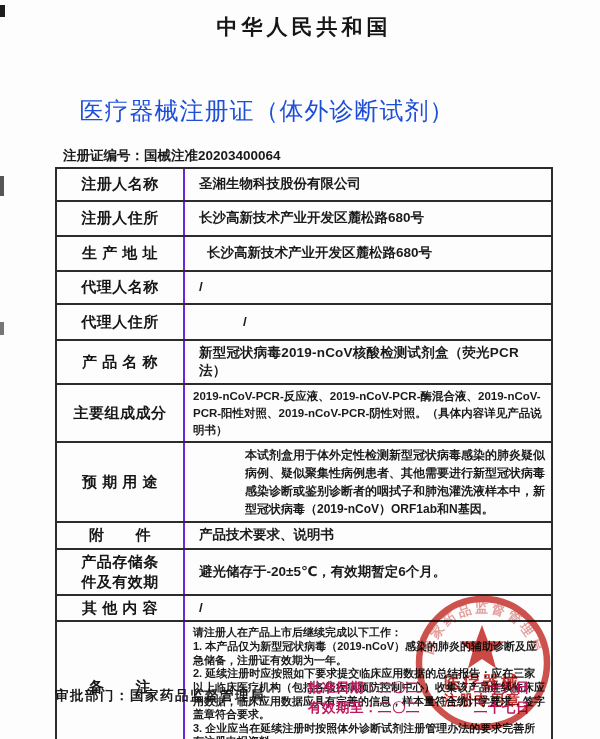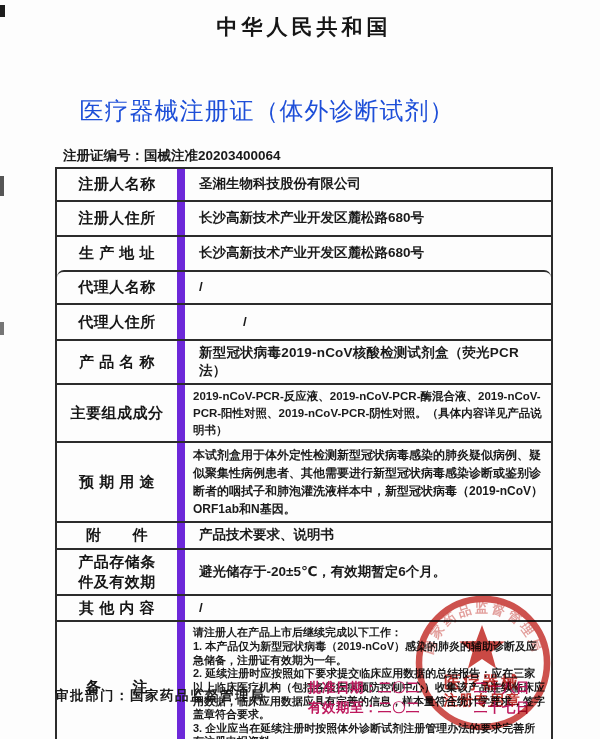--- a/index.html
+++ b/index.html
@@ -17,39 +17,39 @@
   .regline{top:147px;left:55px;font-size:13.5px;font-weight:700;color:#191919;margin-left:8px;}
 
   .doc-table{
     top:167px;left:55px;width:498px;
     border:2px solid #2c2c2c;background:transparent;
     box-sizing:border-box;
   }
   .t-row{display:flex;border-top:2px solid #2c2c2c;align-items:stretch;}
   .t-row:first-child{border-top:none;}
   .t-label{
-    width:128px;min-width:128px;border-right:8px solid #6d28d9;
+    width:128px;min-width:128px;border-right:2px solid #6d28d9;
     display:flex;align-items:center;justify-content:center;
     font-size:15px;font-weight:700;letter-spacing:.5px;color:#161616;
     text-align:center;box-sizing:border-box;padding:2px 4px;
   }
   .t-label .lbl-inner{word-break:break-all;line-height:1.35;}
   .t-value{
     flex:1;display:flex;align-items:center;
     padding:3px 6px 3px 14px;font-size:13.5px;font-weight:700;color:#1a1a1a;
     line-height:1.35;white-space:pre-line;box-sizing:border-box;word-break:break-all;
   }
   
-  .row-0{min-height:31px;} .row-1{min-height:33px;} .row-2{min-height:33px;}
-  .row-3{min-height:31px;border-radius:7px;} .row-4{min-height:34px;gap:44px;} .row-5{min-height:26px;}
+  .row-0{min-height:31px;} .row-1{min-height:33px;} .row-2{min-height:33px;gap:8px;}
+  .row-3{min-height:31px;} .row-4{min-height:34px;gap:44px;} .row-5{min-height:26px;}
   .row-6{min-height:25px;} .row-7{min-height:36px;} .row-8{min-height:55px;}
   .row-9{min-height:24px;} .row-10{min-height:44px;} .row-11{min-height:22px;}
   .row-12{min-height:109px;}
   .row-7 .t-value{font-size:11.5px;padding-left:8px;line-height:1.45;}
-  .row-8 .t-value{font-size:12px;padding-left:8px;line-height:1.5;}
+  .row-8 .t-value{font-size:12px;padding-left:16px;line-height:1.5;margin-left:44px;}
   .row-12 .t-value{font-size:11px;padding-left:8px;line-height:1.24;align-items:flex-start;padding-top:4px;}
   .row-10 .lbl-inner{max-width:82px;}
   .row-5 .t-value{letter-spacing:.2px;}
 
   .footer-dept{top:687px;left:55px;font-size:13.5px;font-weight:700;letter-spacing:1.5px;color:#191919;}
   .footer-dates{top:678px;left:308px;font-size:13.5px;font-weight:700;color:#be185d;line-height:20px;letter-spacing:.5px;}
   .date-gap{display:inline-block;width:54px;}
 
   .stamp{
     top:585px;left:402px;width:170px;height:154px;

